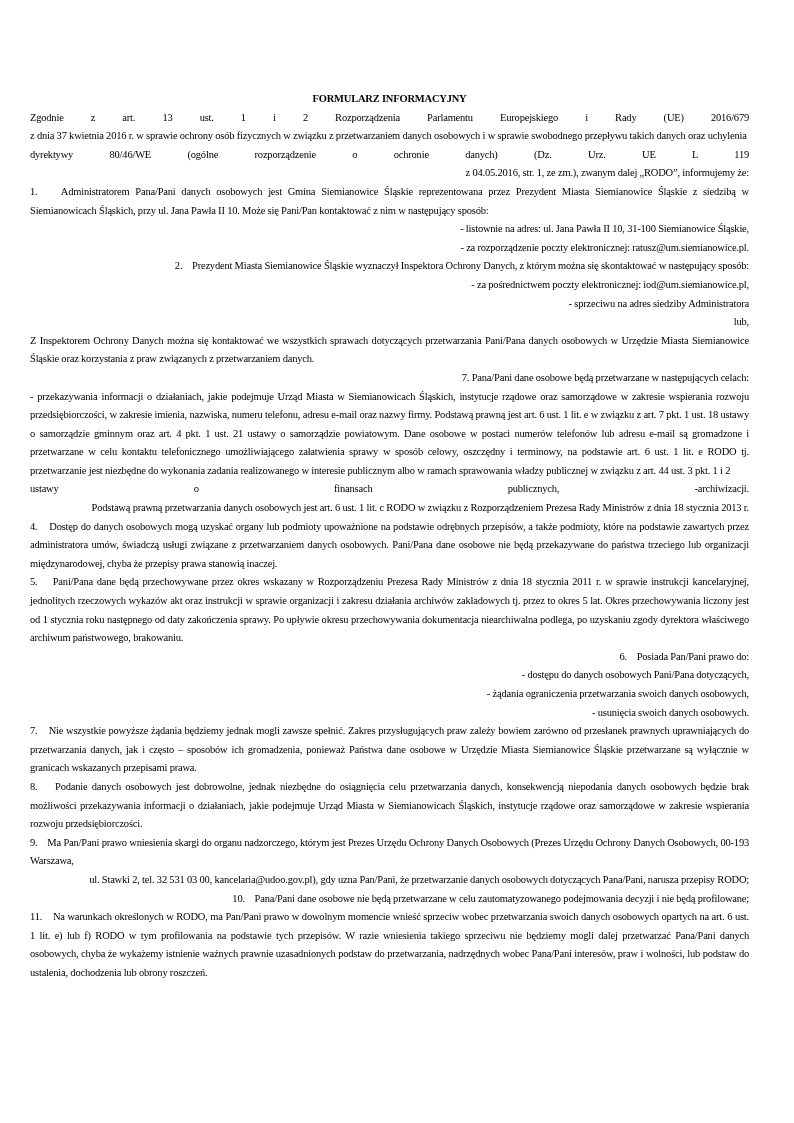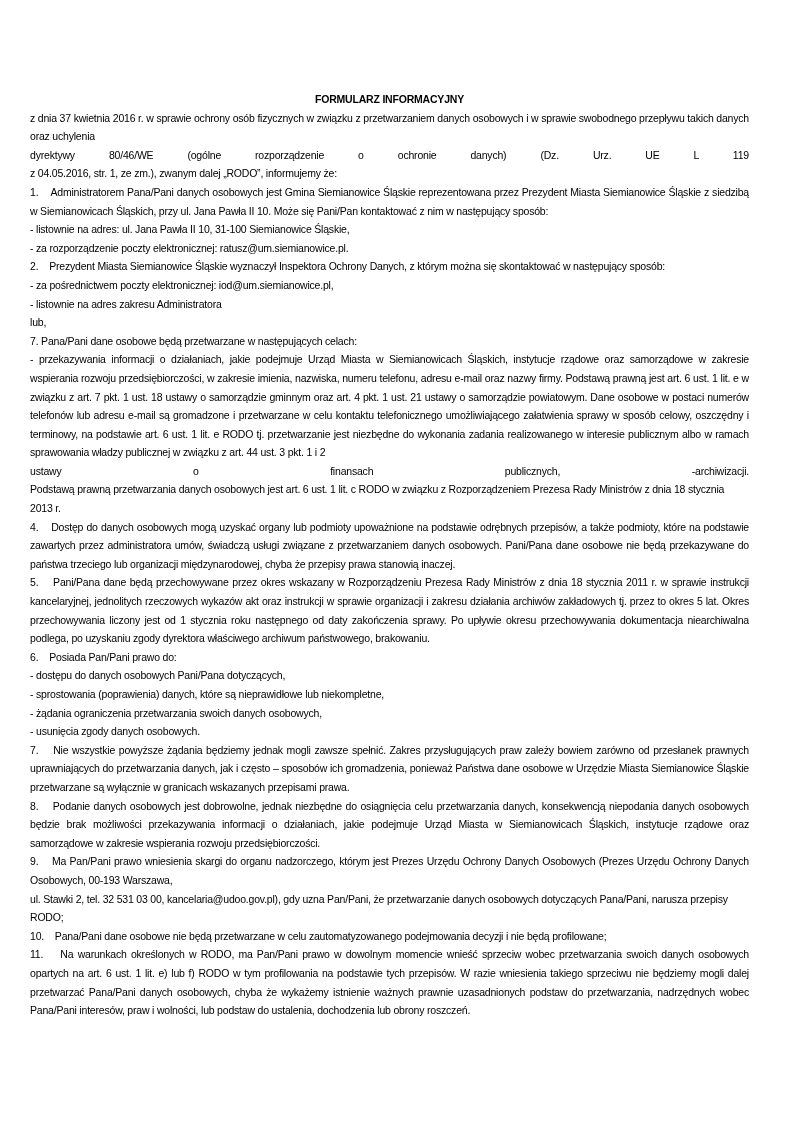--- a/index.html
+++ b/index.html
@@ -21,64 +21,66 @@
     left: 30px;
     top: 90px;
     width: 719px;
   }
   .para {
     margin: 0;
     font-size: 10.5px;
     line-height: 18.6px;
     letter-spacing: -0.2px;
     color: #000000;
+    font-family: Liberation Serif, serif;
   }
   .title {
     text-align: center;
     font-weight: 700;
   }
   .jall {
     text-align: justify;
     text-align-last: justify;
   }
   .just {
     text-align: justify;
   }
   .left {
-    text-align: left;
+    text-align: right;
   }
 </style>
 </head>
 <body>
 
 <div class="page">
   <div class="doc">
     <p class="para title">FORMULARZ INFORMACYJNY</p>
 
+  <p class="para jall">Zgodnie z art. 13 ust. 1 i 2 Rozporządzenia Parlamentu Europejskiego i Rady (UE) 2016/679</p>
       <p class="para just">z dnia 37 kwietnia 2016 r. w sprawie ochrony osób fizycznych w związku z przetwarzaniem danych osobowych i w sprawie swobodnego przepływu takich danych oraz uchylenia</p>
       <p class="para jall">dyrektywy 80/46/WE (ogólne rozporządzenie o ochronie danych) (Dz. Urz. UE L 119</p>
       <p class="para left">z 04.05.2016, str. 1, ze zm.), zwanym dalej „RODO”, informujemy że:</p>
       <p class="para just">1.&nbsp;&nbsp;&nbsp;&nbsp;Administratorem Pana/Pani danych osobowych jest Gmina Siemianowice Śląskie reprezentowana przez Prezydent Miasta Siemianowice Śląskie z siedzibą w Siemianowicach Śląskich, przy ul. Jana Pawła II 10. Może się Pani/Pan kontaktować z nim w następujący sposób:</p>
       <p class="para left">- listownie na adres: ul. Jana Pawła II 10, 31-100 Siemianowice Śląskie,</p>
       <p class="para left">- za rozporządzenie poczty elektronicznej: ratusz@um.siemianowice.pl.</p>
       <p class="para left">2.&nbsp;&nbsp;&nbsp;&nbsp;Prezydent Miasta Siemianowice Śląskie wyznaczył Inspektora Ochrony Danych, z którym można się skontaktować w następujący sposób:</p>
       <p class="para left">- za pośrednictwem poczty elektronicznej: iod@um.siemianowice.pl,</p>
-      <p class="para left">- listownie na adres zakresu Administratora</p>
+      <p class="para left">- sprzeciwu na adres siedziby Administratora</p>
       <p class="para left">lub,</p>
+      <p class="para just">Z Inspektorem Ochrony Danych można się kontaktować we wszystkich sprawach dotyczących przetwarzania Pani/Pana danych osobowych w Urzędzie Miasta Siemianowice Śląskie oraz korzystania z praw związanych z przetwarzaniem danych.</p>
       <p class="para left">7. Pana/Pani dane osobowe będą przetwarzane w następujących celach:</p>
       <p class="para just">- przekazywania informacji o działaniach, jakie podejmuje Urząd Miasta w Siemianowicach Śląskich, instytucje rządowe oraz samorządowe w zakresie wspierania rozwoju przedsiębiorczości, w zakresie imienia, nazwiska, numeru telefonu, adresu e-mail oraz nazwy firmy. Podstawą prawną jest art. 6 ust. 1 lit. e w związku z art. 7 pkt. 1 ust. 18 ustawy o samorządzie gminnym oraz art. 4 pkt. 1 ust. 21 ustawy o samorządzie powiatowym. Dane osobowe w postaci numerów telefonów lub adresu e-mail są gromadzone i przetwarzane w celu kontaktu telefonicznego umożliwiającego załatwienia sprawy w sposób celowy, oszczędny i terminowy, na podstawie art. 6 ust. 1 lit. e RODO tj. przetwarzanie jest niezbędne do wykonania zadania realizowanego w interesie publicznym albo w ramach sprawowania władzy publicznej w związku z art. 44 ust. 3 pkt. 1 i 2</p>
       <p class="para jall">ustawy o finansach publicznych, -archiwizacji.</p>
       <p class="para left">Podstawą prawną przetwarzania danych osobowych jest art. 6 ust. 1 lit. c RODO w związku z Rozporządzeniem Prezesa Rady Ministrów z dnia 18 stycznia 2013 r.</p>
       <p class="para just">4.&nbsp;&nbsp;&nbsp;&nbsp;Dostęp do danych osobowych mogą uzyskać organy lub podmioty upoważnione na podstawie odrębnych przepisów, a także podmioty, które na podstawie zawartych przez administratora umów, świadczą usługi związane z przetwarzaniem danych osobowych. Pani/Pana dane osobowe nie będą przekazywane do państwa trzeciego lub organizacji międzynarodowej, chyba że przepisy prawa stanowią inaczej.</p>
       <p class="para just">5.&nbsp;&nbsp;&nbsp;&nbsp;Pani/Pana dane będą przechowywane przez okres wskazany w Rozporządzeniu Prezesa Rady Ministrów z dnia 18 stycznia 2011 r. w sprawie instrukcji kancelaryjnej, jednolitych rzeczowych wykazów akt oraz instrukcji w sprawie organizacji i zakresu działania archiwów zakładowych tj. przez to okres 5 lat. Okres przechowywania liczony jest od 1 stycznia roku następnego od daty zakończenia sprawy. Po upływie okresu przechowywania dokumentacja niearchiwalna podlega, po uzyskaniu zgody dyrektora właściwego archiwum państwowego, brakowaniu.</p>
       <p class="para left">6.&nbsp;&nbsp;&nbsp;&nbsp;Posiada Pan/Pani prawo do:</p>
       <p class="para left">- dostępu do danych osobowych Pani/Pana dotyczących,</p>
-      <p class="para left">- sprostowania (poprawienia) danych, które są nieprawidłowe lub niekompletne,</p>
       <p class="para left">- żądania ograniczenia przetwarzania swoich danych osobowych,</p>
-      <p class="para left">- usunięcia zgody danych osobowych.</p>
+      <p class="para left">- usunięcia swoich danych osobowych.</p>
       <p class="para just">7.&nbsp;&nbsp;&nbsp;&nbsp;Nie wszystkie powyższe żądania będziemy jednak mogli zawsze spełnić. Zakres przysługujących praw zależy bowiem zarówno od przesłanek prawnych uprawniających do przetwarzania danych, jak i często – sposobów ich gromadzenia, ponieważ Państwa dane osobowe w Urzędzie Miasta Siemianowice Śląskie przetwarzane są wyłącznie w granicach wskazanych przepisami prawa.</p>
       <p class="para just">8.&nbsp;&nbsp;&nbsp;&nbsp;Podanie danych osobowych jest dobrowolne, jednak niezbędne do osiągnięcia celu przetwarzania danych, konsekwencją niepodania danych osobowych będzie brak możliwości przekazywania informacji o działaniach, jakie podejmuje Urząd Miasta w Siemianowicach Śląskich, instytucje rządowe oraz samorządowe w zakresie wspierania rozwoju przedsiębiorczości.</p>
       <p class="para just">9.&nbsp;&nbsp;&nbsp;&nbsp;Ma Pan/Pani prawo wniesienia skargi do organu nadzorczego, którym jest Prezes Urzędu Ochrony Danych Osobowych (Prezes Urzędu Ochrony Danych Osobowych, 00-193 Warszawa,</p>
       <p class="para left">ul. Stawki 2, tel. 32 531 03 00, kancelaria@udoo.gov.pl), gdy uzna Pan/Pani, że przetwarzanie danych osobowych dotyczących Pana/Pani, narusza przepisy RODO;</p>
       <p class="para left">10.&nbsp;&nbsp;&nbsp;&nbsp;Pana/Pani dane osobowe nie będą przetwarzane w celu zautomatyzowanego podejmowania decyzji i nie będą profilowane;</p>
       <p class="para just">11.&nbsp;&nbsp;&nbsp;&nbsp;Na warunkach określonych w RODO, ma Pan/Pani prawo w dowolnym momencie wnieść sprzeciw wobec przetwarzania swoich danych osobowych opartych na art. 6 ust. 1 lit. e) lub f) RODO w tym profilowania na podstawie tych przepisów. W razie wniesienia takiego sprzeciwu nie będziemy mogli dalej przetwarzać Pana/Pani danych osobowych, chyba że wykażemy istnienie ważnych prawnie uzasadnionych podstaw do przetwarzania, nadrzędnych wobec Pana/Pani interesów, praw i wolności, lub podstaw do ustalenia, dochodzenia lub obrony roszczeń.</p>
     </div>
 </div>
 
 </body></html>

